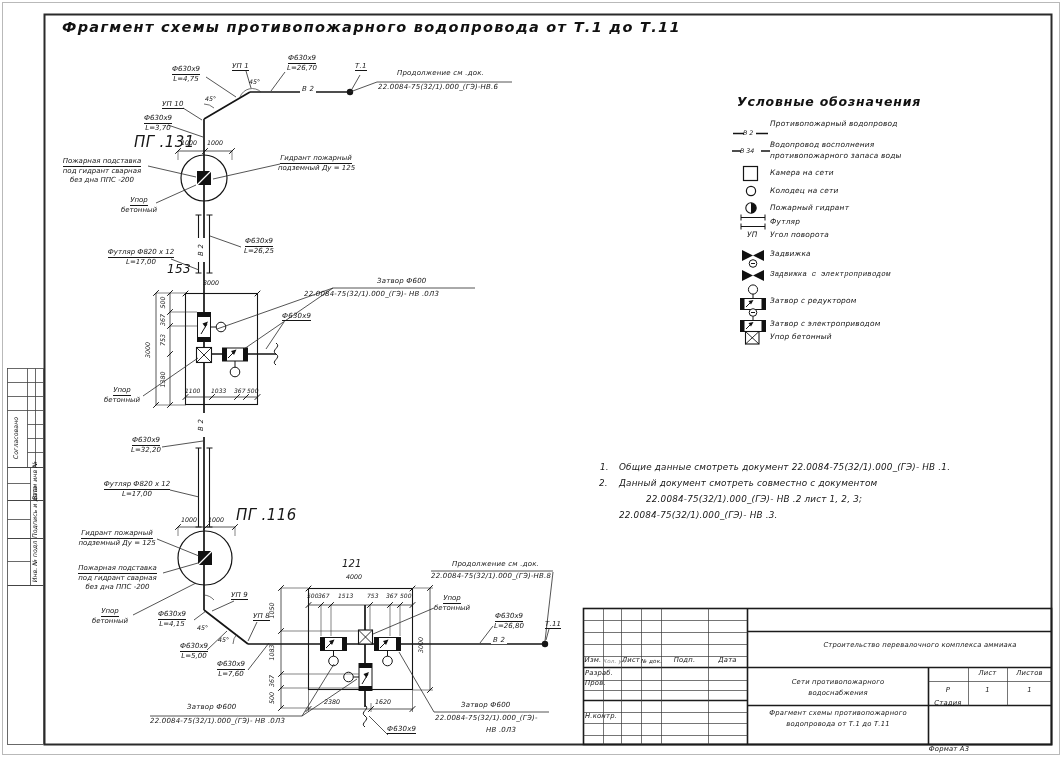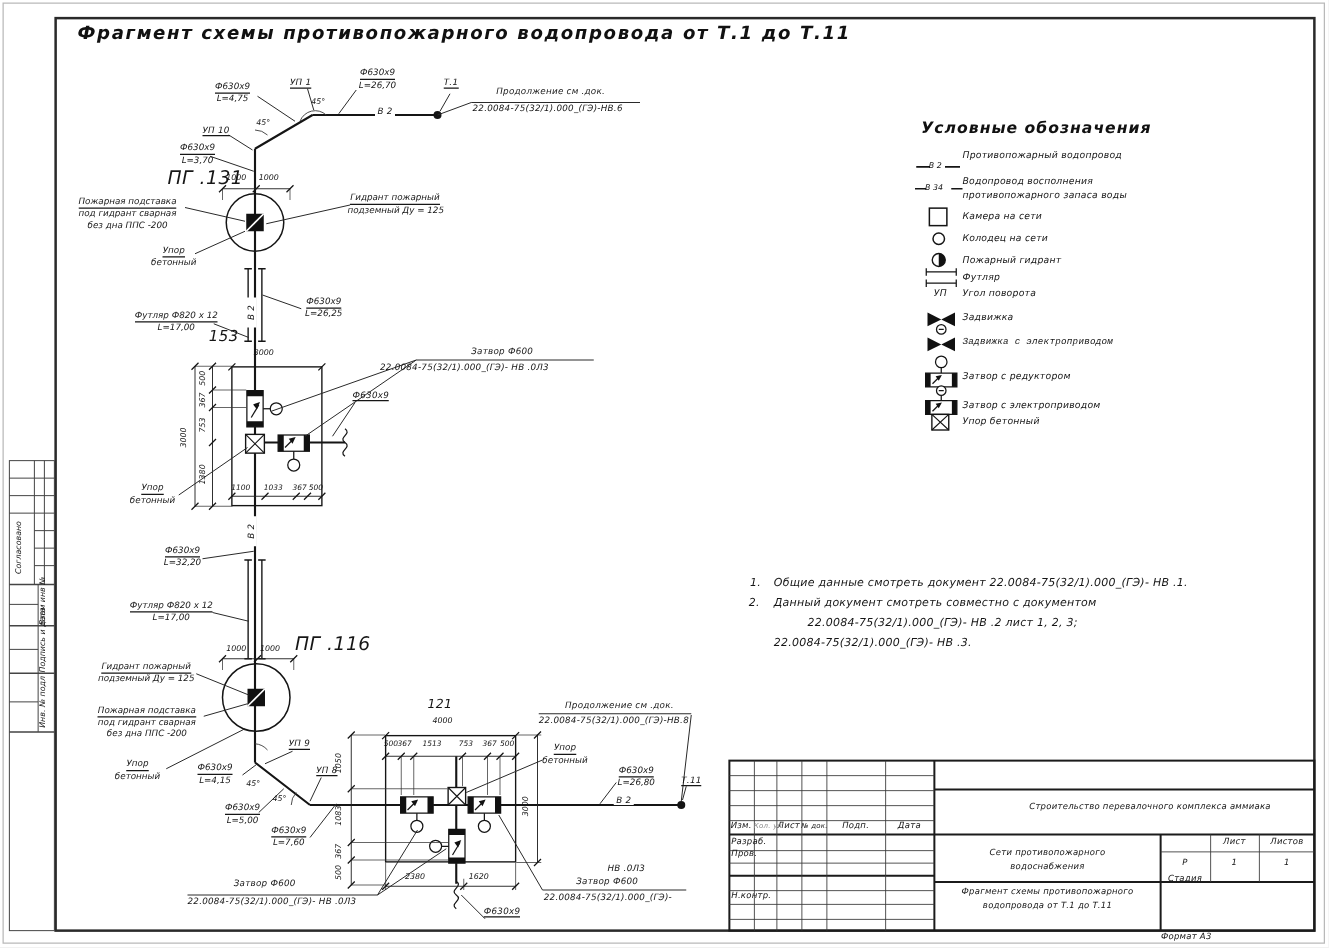--- a/index.html
+++ b/index.html
@@ -340,21 +340,21 @@
 <div class="lb s63 r" style="left:268px;top:688px;width:14px;">367</div>
 <div class="lb s63 r" style="left:268px;top:708px;width:20px;">500</div>
 <div class="lb s63 r" style="left:417px;top:688px;width:86px;">3000</div>
 <div class="lb s63" style="left:324px;top:698px;">2380</div>
 <div class="lb s63" style="left:375px;top:698px;">1620</div>
 <div class="lb" style="left:187px;top:703px;">Затвор  Ф600</div>
 <div class="lb" style="left:150px;top:717px;">22.0084-75(32/1).000_(ГЭ)- НВ .0Л3</div>
 <div class="lb u" style="left:387px;top:725px;">Ф630х9</div>
 <div class="lb" style="left:461px;top:701px;">Затвор  Ф600</div>
 <div class="lb" style="left:435px;top:714px;">22.0084-75(32/1).000_(ГЭ)-</div>
-<div class="lb" style="left:466px;top:691px;padding-left:20px;">НВ .0Л3</div>
+<div class="lb" style="left:466px;top:726px;padding-left:20px;">НВ .0Л3</div>
 
 <div class="dl" style="left:488px;top:612px;width:42px;">
   <div class="u">Ф630х9</div><div>L=26,80</div></div>
 <div class="lb bg" style="left:491px;top:636px;">В 2</div>
 <div class="lb u" style="left:545px;top:620px;">Т.11</div>
 <div class="lb" style="left:452px;top:560px;">Продолжение см .док.</div>
 <div class="lb" style="left:431px;top:572px;">22.0084-75(32/1).000_(ГЭ)-НВ.8</div>
 
 <div class="lb lgt" style="left:737px;top:94px;">Условные обозначения</div>
 <div class="lb s63" style="left:743px;top:129px;">В 2</div>

